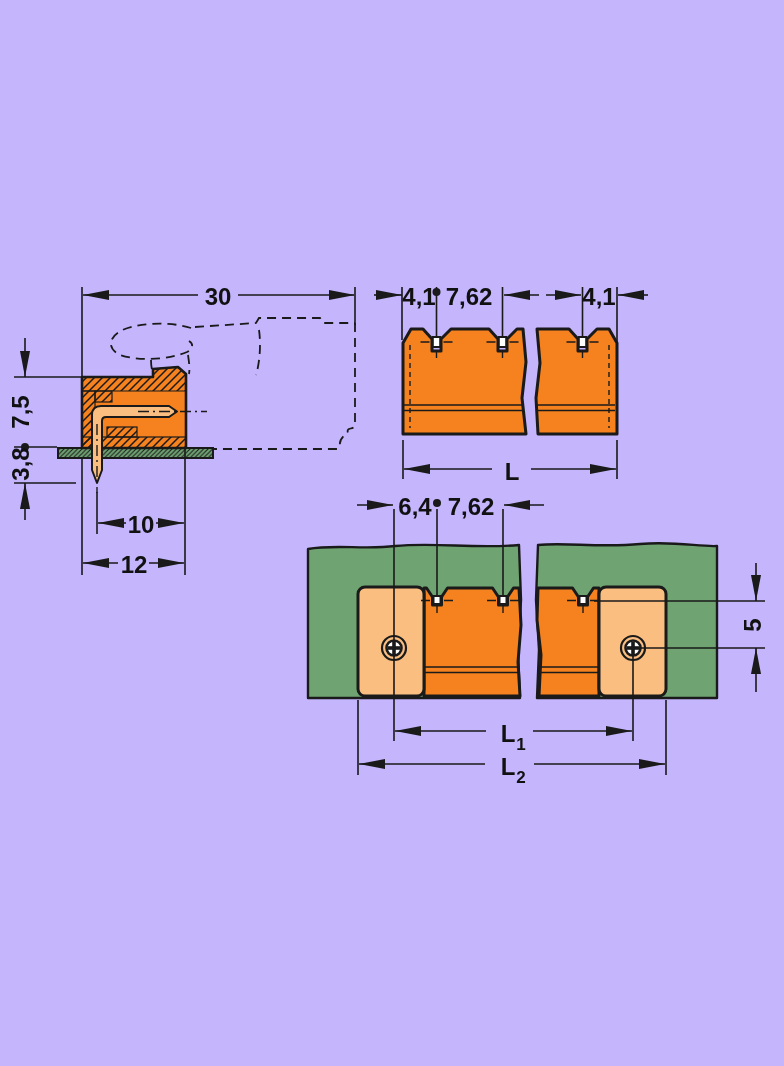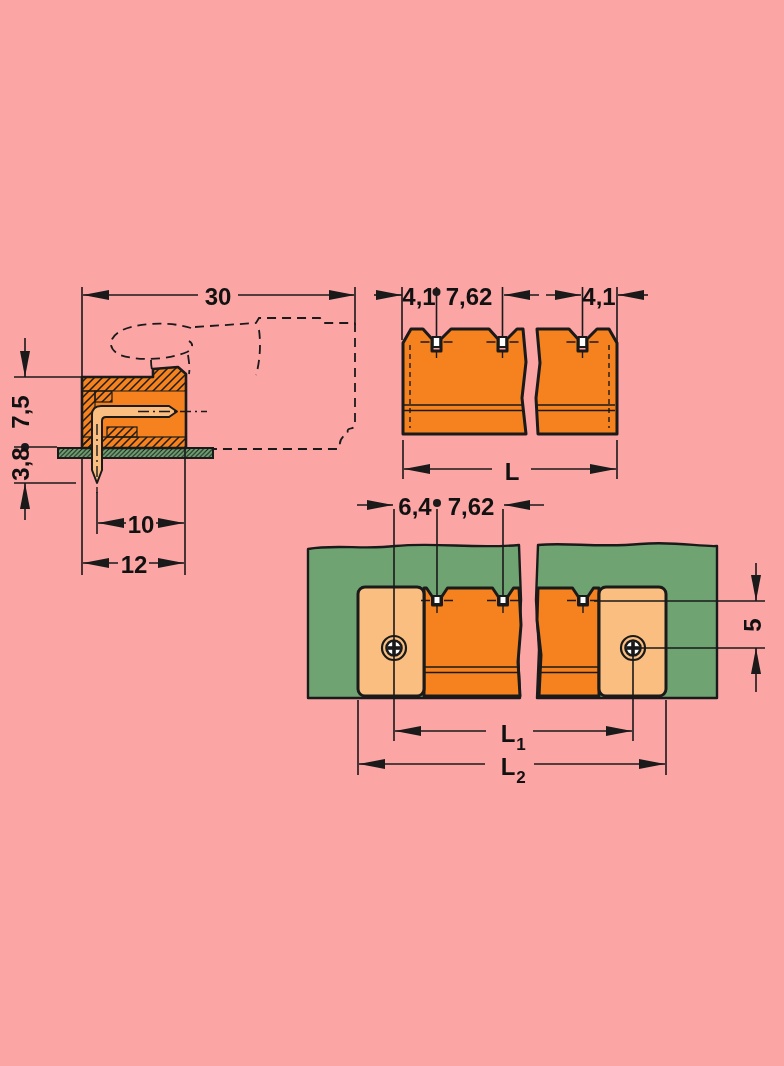--- a/index.html
+++ b/index.html
@@ -1,16 +1,16 @@
 <!DOCTYPE html>
 <html><head>
 <meta charset="utf-8">
 <style>
   html,body{margin:0;padding:0;background:#ffffff;}
-  #stage{position:relative;width:784px;height:1066px;background:#fca5a5;overflow:hidden;
+  #stage{position:relative;width:784px;height:1066px;background:#c4b5fd;overflow:hidden;
          font-family:"Liberation Sans",sans-serif;}
   svg{position:absolute;left:0;top:0;}
   .ln{stroke:#1a1a1a;stroke-width:1.6;fill:none;}
   .thin{stroke:#1a1a1a;stroke-width:1.4;fill:none;}
   .body{fill:#F5821F;stroke:#1a1a1a;stroke-width:3;stroke-linejoin:round;}
   .bodyside{fill:#F5821F;stroke:#1a1a1a;stroke-width:2.6;stroke-linejoin:round;}
   .hatch{fill:url(#h8);stroke:#1a1a1a;stroke-width:1.2;}
   .pin{fill:#F9BE80;stroke:#1a1a1a;stroke-width:2;stroke-linejoin:round;}
   .flange{fill:#F9BE80;stroke:#1a1a1a;stroke-width:3;}
   .green{fill:#6FA472;stroke:#1a1a1a;stroke-width:2.4;stroke-linejoin:round;}

